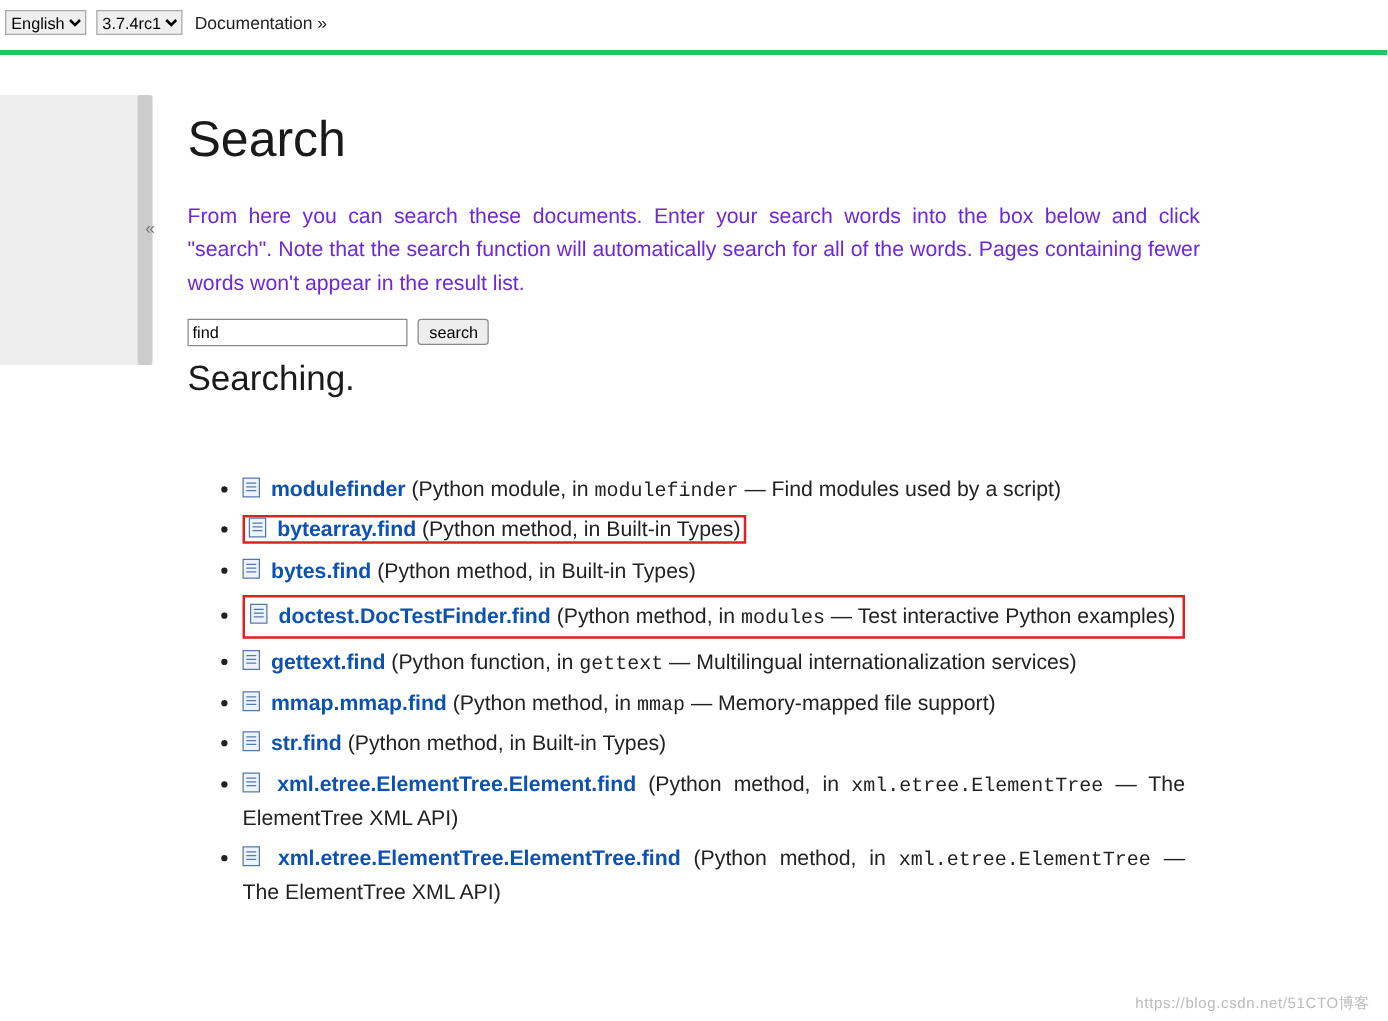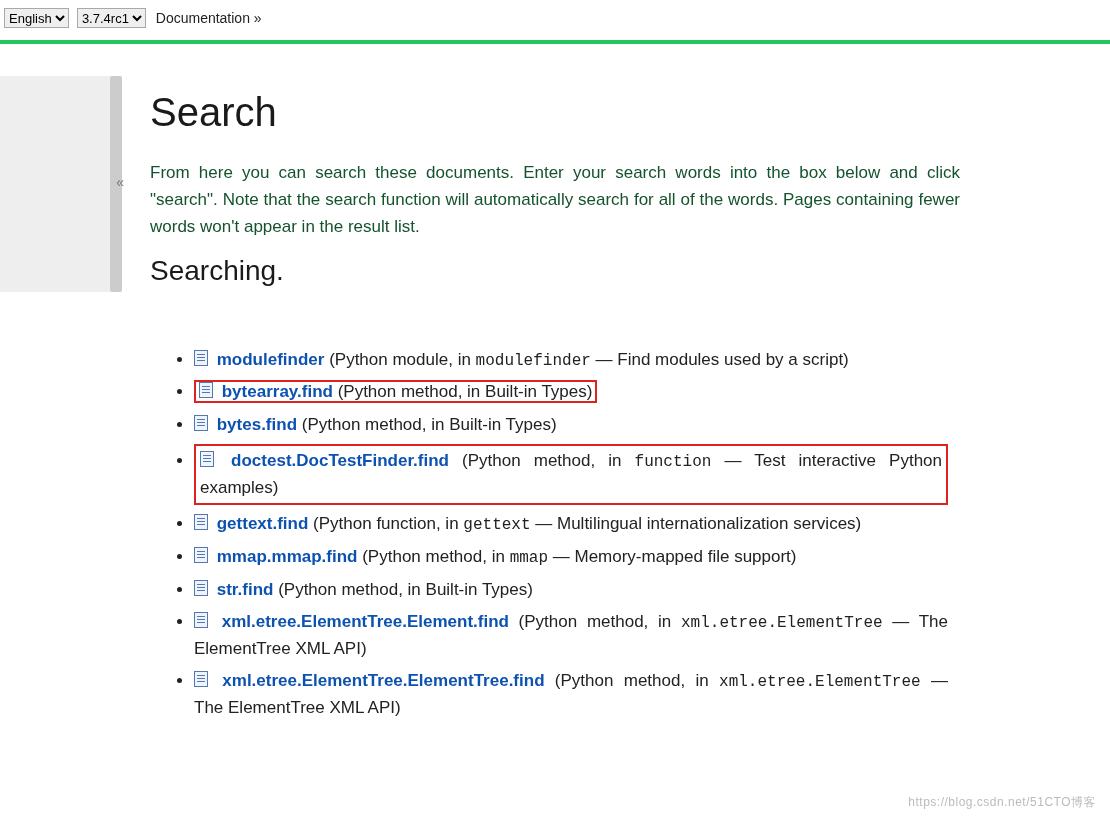--- a/index.html
+++ b/index.html
@@ -67,21 +67,21 @@
   }
   h1.page-title {
     font-size: 40px;
     font-weight: 400;
     margin: 16px 0 24px 0;
     color: #1a1a1a;
   }
   p.intro {
     font-size: 17px;
     line-height: 1.6;
-    color: #14532d;
+    color: #6d28d9;
     text-align: justify;
     margin: 0 0 14px 0;
   }
   .search-form {
     margin: 6px 0 10px 0;
   }
   .search-form input[type="text"] {
     width: 168px;
     height: 18px;
     font-size: 13px;
@@ -183,30 +183,34 @@
   <div class="sidebar-handle"></div>
   <div class="sidebar-chevron">«</div>
 </div>
 
 <div class="document">
 
   <h1 class="page-title">Search</h1>
 
   <p class="intro">From here you can search these documents. Enter your search words into the box below and click "search". Note that the search function will automatically search for all of the words. Pages containing fewer words won't appear in the result list.</p>
 
+  <div class="search-form">
+    <input type="text" value="find" style="">
+    <button>search</button>
+  </div>
 
   <h2 class="status">Searching.</h2>
 
   <ul class="results" id="results-list">
 
   <li><span class="row"><span class="doc-icon"></span> <a href="#" class="result-link">modulefinder</a><span> (Python module, in </span><span class="mono">modulefinder</span><span> — Find modules used by a script)</span></span></li>
       <li><span class="hl-box"><span class="doc-icon"></span> <a href="#" class="result-link">bytearray.find</a><span> (Python method, in Built-in Types)</span></span></li>
       <li><span class="row"><span class="doc-icon"></span> <a href="#" class="result-link">bytes.find</a><span> (Python method, in Built-in Types)</span></span></li>
       <li>
-        <span class="hl-block"><span class="doc-icon"></span> <a href="#" class="result-link">doctest.DocTestFinder.find</a><span> (Python method, in </span><span class="mono">function</span><span> — Test interactive Python examples)</span></span>
+        <span class="hl-block"><span class="doc-icon"></span> <a href="#" class="result-link">doctest.DocTestFinder.find</a><span> (Python method, in </span><span class="mono">modules</span><span> — Test interactive Python examples)</span></span>
       </li>
       <li><span class="row"><span class="doc-icon"></span> <a href="#" class="result-link">gettext.find</a><span> (Python function, in </span><span class="mono">gettext</span><span> — Multilingual internationalization services)</span></span></li>
       <li><span class="row"><span class="doc-icon"></span> <a href="#" class="result-link">mmap.mmap.find</a><span> (Python method, in </span><span class="mono">mmap</span><span> — Memory-mapped file support)</span></span></li>
       <li><span class="row"><span class="doc-icon"></span> <a href="#" class="result-link">str.find</a><span> (Python method, in Built-in Types)</span></span></li>
       <li><span class="row"><span class="doc-icon"></span> <a href="#" class="result-link">xml.etree.ElementTree.Element.find</a><span> (Python method, in </span><span class="mono">xml.etree.ElementTree</span><span> — The ElementTree XML API)</span></span></li>
       <li><span class="row"><span class="doc-icon"></span> <a href="#" class="result-link">xml.etree.ElementTree.ElementTree.find</a><span> (Python method, in </span><span class="mono">xml.etree.ElementTree</span><span> — The ElementTree XML API)</span></span></li>
     </ul>
 
 </div>
 

